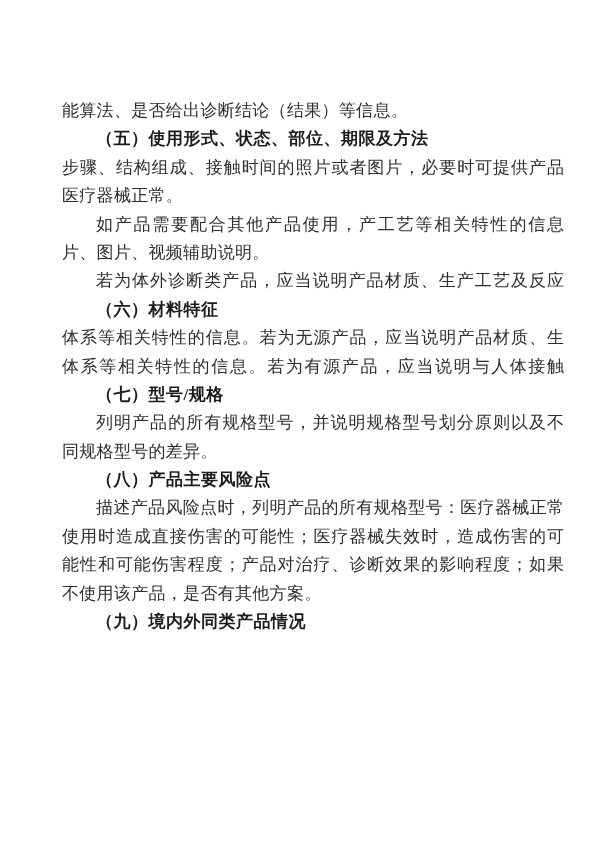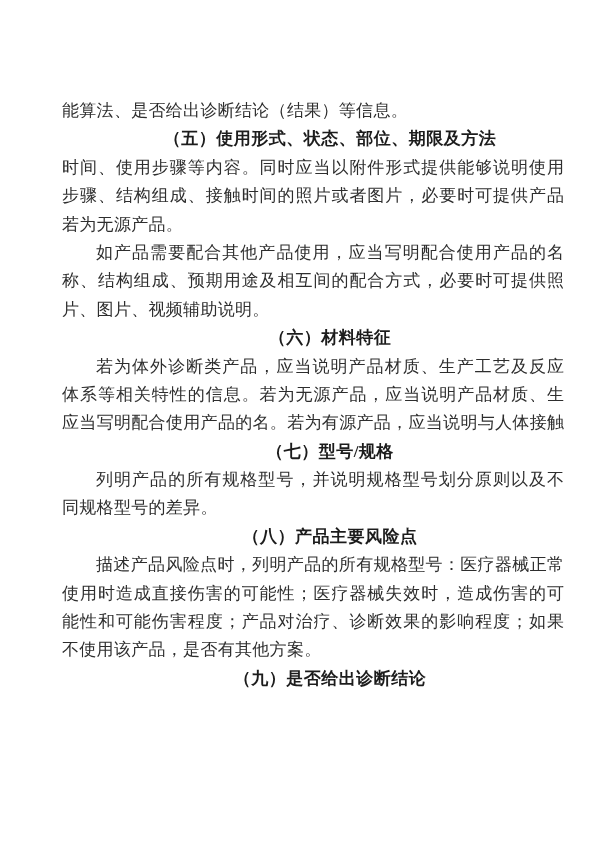--- a/index.html
+++ b/index.html
@@ -38,21 +38,20 @@
   }
   
   .in {
     text-indent: 34px;
   }
   
   .h {
     font-weight: bold;
     color: #1c1c1c;
     letter-spacing: 0.5px;
-    text-align: center;
   }
   .page-number {
     position: absolute;
     top: 766px;
     left: 452px;
     height: 24px;
     line-height: 24px;
     font-size: 15px;
     white-space: nowrap;
   }
@@ -64,37 +63,35 @@
     color: #3a3a3a;
   }
 </style>
 </head>
 <body>
 
 <div class="page">
   <div class="text-block">
     <div class="line">能算法、是否给出诊断结论（结果）等信息。</div>
     <div class="line h in">（五）使用形式、状态、部位、期限及方法</div>
-    <div class="line j">时间、使用步骤等内容。同时应当以附件形式提供能够说明使用</div>
     <div class="line j">步骤、结构组成、接触时间的照片或者图片，必要时可提供产品</div>
-    <div class="line">若为无源产品。</div>
-    <div class="line j in">如产品需要配合其他产品使用，应当写明配合使用产品的名</div>
-    <div class="line j">称、结构组成、预期用途及相互间的配合方式，必要时可提供照</div>
+    <div class="line">医疗器械正常。</div>
+    <div class="line j in">如产品需要配合其他产品使用，产工艺等相关特性的信息</div>
     <div class="line">片、图片、视频辅助说明。</div>
+    <div class="line j in">若为体外诊断类产品，应当说明产品材质、生产工艺及反应</div>
     <div class="line h in">（六）材料特征</div>
-    <div class="line j in">若为体外诊断类产品，应当说明产品材质、生产工艺及反应</div>
     <div class="line j">体系等相关特性的信息。若为无源产品，应当说明产品材质、生</div>
-    <div class="line j">应当写明配合使用产品的名。若为有源产品，应当说明与人体接触</div>
+    <div class="line j">体系等相关特性的信息。若为有源产品，应当说明与人体接触</div>
     <div class="line h in">（七）型号/规格</div>
     <div class="line j in">列明产品的所有规格型号，并说明规格型号划分原则以及不</div>
     <div class="line">同规格型号的差异。</div>
     <div class="line h in">（八）产品主要风险点</div>
     <div class="line j in">描述产品风险点时，列明产品的所有规格型号：医疗器械正常</div>
     <div class="line j">使用时造成直接伤害的可能性；医疗器械失效时，造成伤害的可</div>
     <div class="line j">能性和可能伤害程度；产品对治疗、诊断效果的影响程度；如果</div>
     <div class="line">不使用该产品，是否有其他方案。</div>
-    <div class="line h in">（九）是否给出诊断结论</div>
+    <div class="line h in">（九）境内外同类产品情况</div>
   </div>
 
   <div class="page-number">
     <span class="dash">—</span><span class="num">5</span><span class="dash">—</span>
   </div>
 </div>
 
 </body></html>

